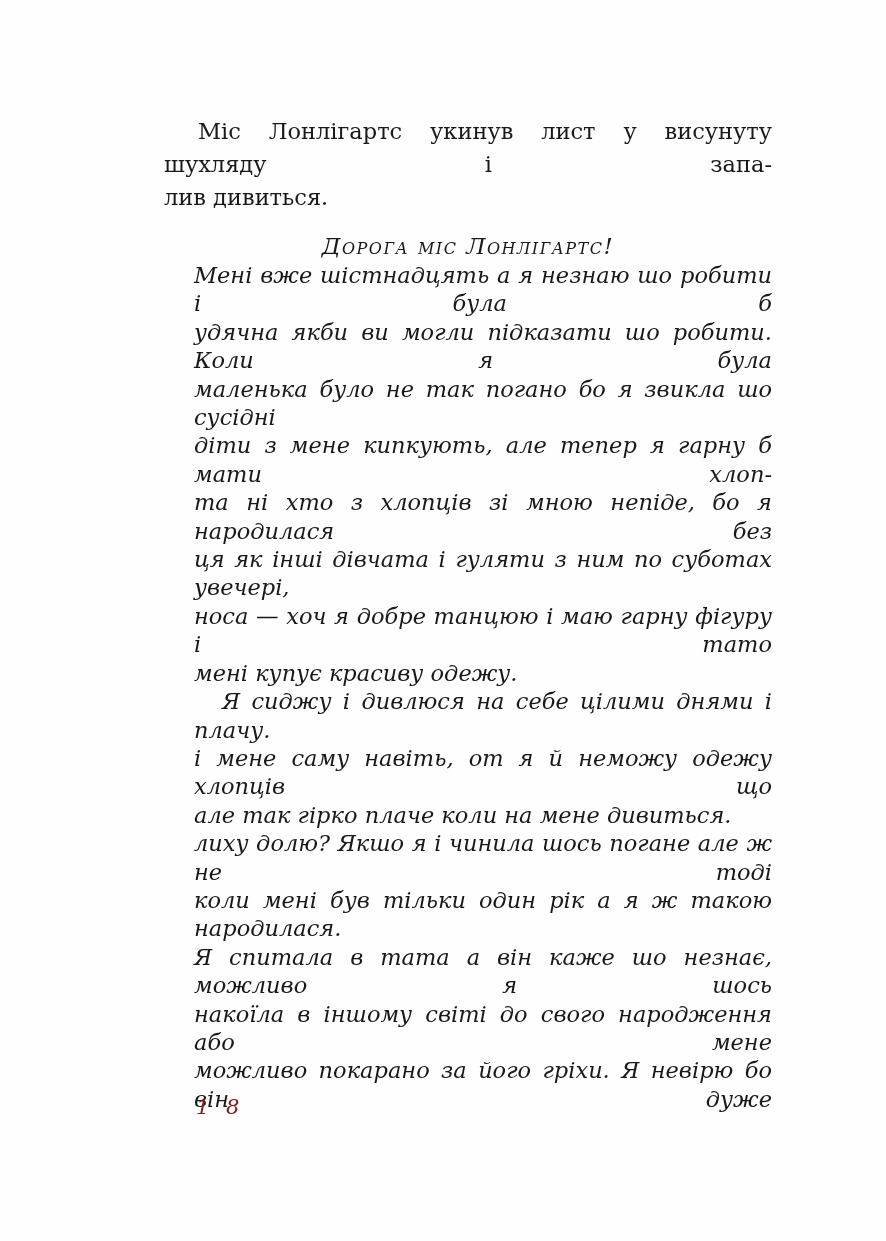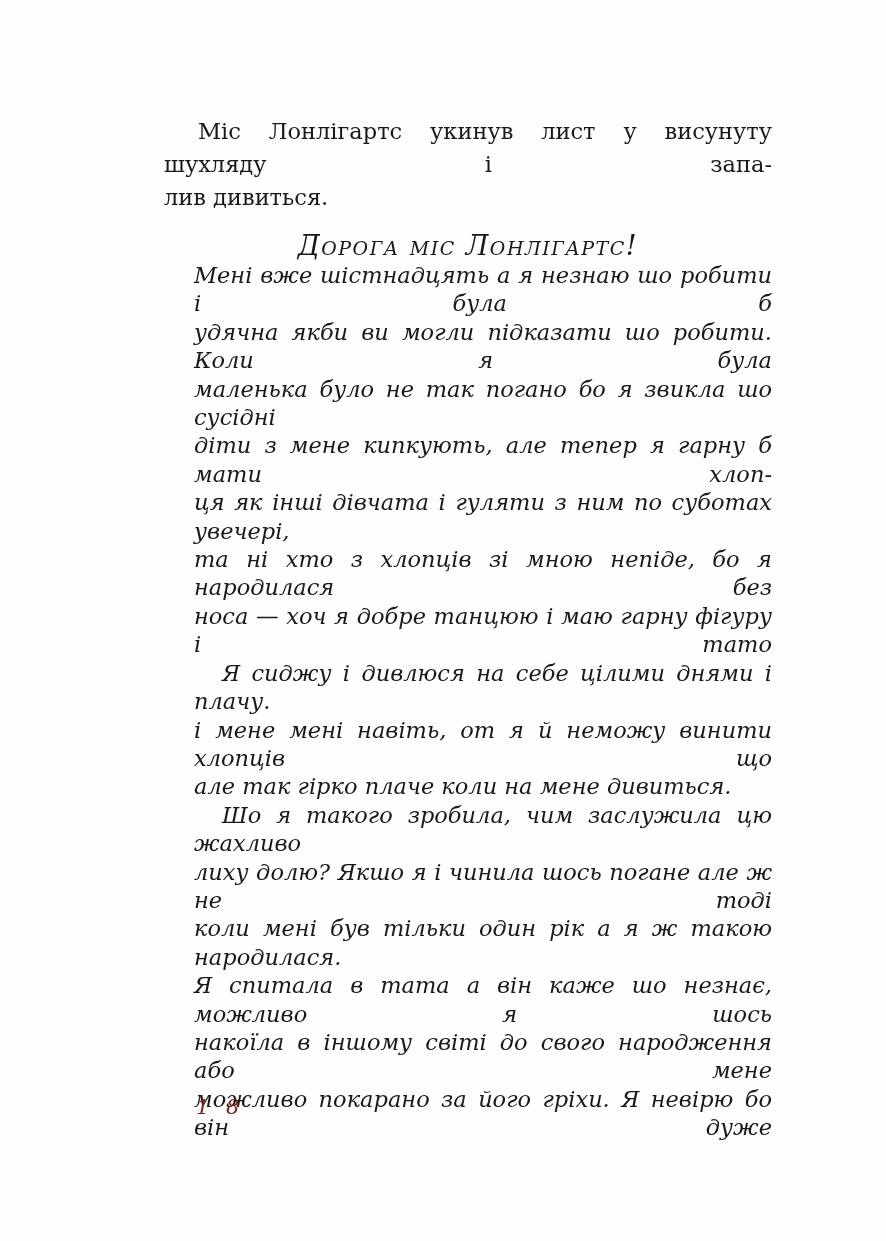--- a/index.html
+++ b/index.html
@@ -15,21 +15,21 @@
   }
   .textcol{position:absolute;left:164px;top:0;width:608px;}
   
   .narr{font-size:22.5px;line-height:33px;}
   
   .ltr{font-style:italic;font-size:22.5px;line-height:28.4px;}
   .ltr-body{margin-left:30px;}
   .ltr-head{
     font-variant:small-caps;
     text-align:center;
-    font-size:27px;line-height:30px;
+    font-size:23px;line-height:30px;
     letter-spacing:1.5px;
   }
   .jline{text-align:justify;text-align-last:justify;}
   .lline{text-align:left;}
   .ind34{text-indent:34px;}
   .ind28{text-indent:28px;}
   #n1{margin-top:115px;}
   #l1{margin-top:17px;}
   #l1 .ltr-body{margin-top:0;}
   .pagenum{
@@ -54,33 +54,33 @@
 
     <div id="l1" class="ltr">
       <div class="ltr-head">Дорога міс Лонлігартс!</div>
       <div class="ltr-body">
         <p>
           </p>
           <div class="jline">Мені вже шістнадцять а я незнаю шо робити і була б</div>
           <div class="jline">удячна якби ви могли підказати шо робити. Коли я була</div>
           <div class="jline">маленька було не так погано бо я звикла шо сусідні</div>
           <div class="jline">діти з мене кипкують, але тепер я гарну б мати хлоп-</div>
+          <div class="jline">та ні хто з хлопців зі мною непіде, бо я народилася без</div>
           <div class="jline">ця як інші дівчата і гуляти з ним по суботах увечері,</div>
-          <div class="jline">та ні хто з хлопців зі мною непіде, бо я народилася без</div>
           <div class="jline">носа — хоч я добре танцюю і маю гарну фігуру і тато</div>
+          <div class="lline">мені купує красиву одежу.</div>
         <p></p>
         <p>
           </p>
           <div class="jline ind28">Я сиджу і дивлюся на себе цілими днями і плачу.</div>
-          <div class="jline">і мене мені навіть, от я й неможу винити хлопців що</div>
+          <div class="jline">і мене саму навіть, от я й неможу одежу хлопців що</div>
           <div class="lline">але так гірко плаче коли на мене дивиться.</div>
         <p></p>
         <p>
           </p>
-          <div class="jline ind28">Шо я такого зробила, чим заслужила цю жахливо</div>
           <div class="jline">лиху долю? Якшо я і чинила шось погане але ж не тоді</div>
           <div class="jline">коли мені був тільки один рік а я ж такою народилася.</div>
           <div class="jline">Я спитала в тата а він каже шо незнає, можливо я шось</div>
           <div class="jline">накоїла в іншому світі до свого народження або мене</div>
           <div class="jline">можливо покарано за його гріхи. Я невірю бо він дуже</div>
 
         <p></p>
       </div>
 
     </div>

